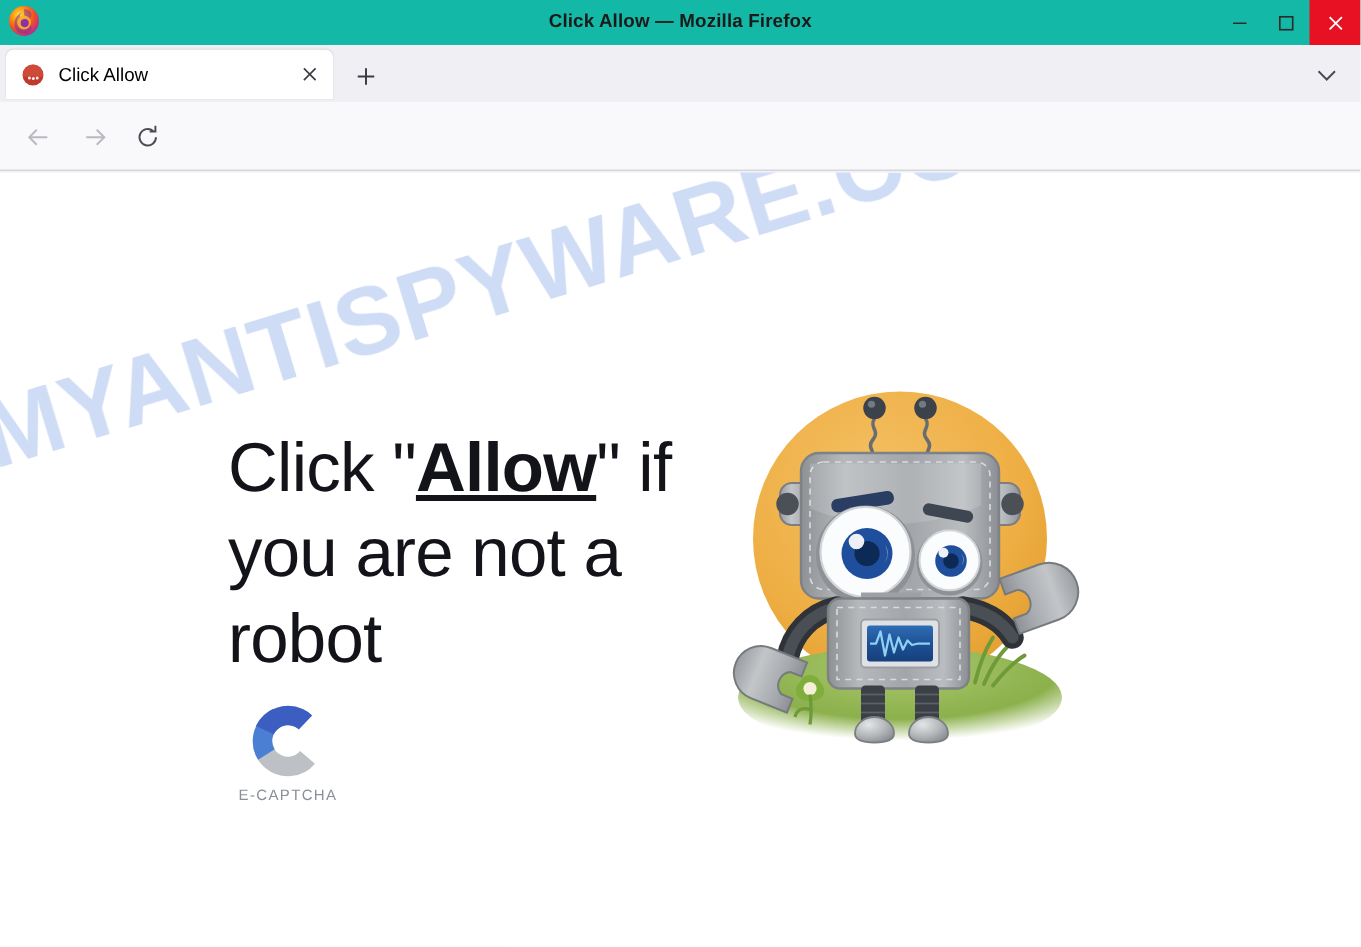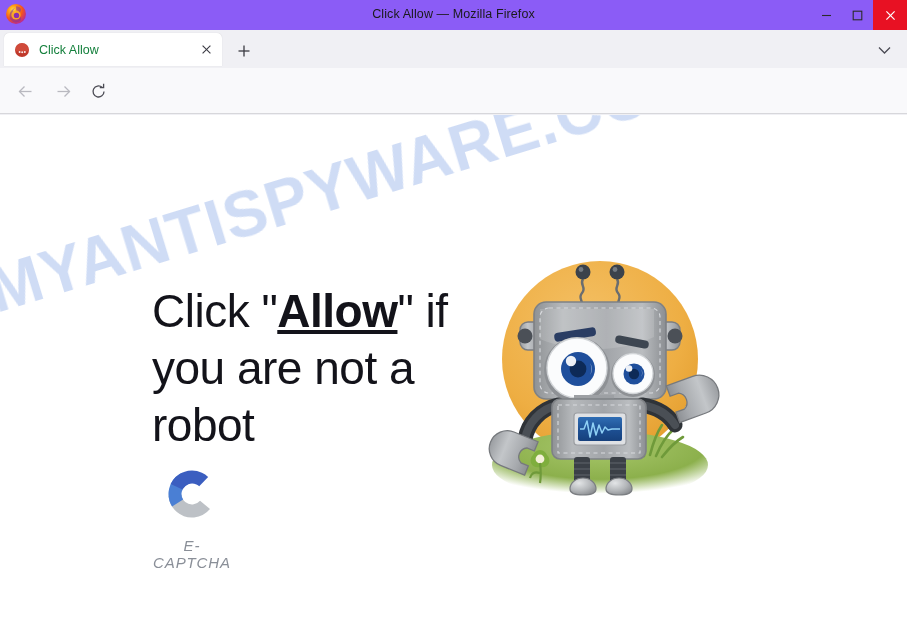--- a/index.html
+++ b/index.html
@@ -8,22 +8,22 @@
     overflow: hidden;
     font-family: "Liberation Sans", sans-serif;
     background: #ffffff;
   }
 
   #app { position: relative; width: 907px; height: 631px; background: #f0f0f4; }
 
   
   .titlebar {
     position: absolute; top: 0; left: 0; width: 907px; height: 30px;
-    background: #8b5cf6;
-    display: flex; align-items: center;
+    background: #14b8a6;
+    display: flex; align-items: center; font-weight: bold;
   }
   .ff-logo {
     position: absolute; left: 5px; top: 3px; width: 22px; height: 22px;
   }
   .title-text {
     position: absolute; left: 0; width: 907px; top: 7px;
     text-align: center;
     font-size: 12.5px; color: #1a1a1a;
     letter-spacing: .1px;
   }
@@ -43,21 +43,21 @@
     background: #f0f0f4;
   }
   .tab {
     position: absolute; left: 4px; top: 3px; width: 218px; height: 33px;
     background: #ffffff; border-radius: 5px 5px 0 0;
     display: flex; align-items: center;
     box-shadow: 0 0 1px rgba(0,0,0,.18);
   }
   .tab-favicon { width: 16px; height: 16px; margin-left: 10px; flex: 0 0 auto; }
   .tab-title {
-    margin-left: 9px; font-size: 12.5px; color: #15803d;
+    margin-left: 9px; font-size: 12.5px; color: #000000;
     white-space: nowrap; overflow: hidden; text-overflow: ellipsis;
     flex: 1 1 auto;
   }
   .tab-close {
     width: 20px; height: 20px; margin-right: 6px; flex: 0 0 auto;
     display: flex; align-items: center; justify-content: center;
     color: #3a3a42;
   }
   .new-tab {
     position: absolute; left: 232px; top: 9px; width: 24px; height: 24px;
@@ -131,22 +131,22 @@
     color: #13131a; letter-spacing: -.5px;
   }
   .headline b { font-weight: 700; text-decoration: underline; }
 
   .captcha {
     position: absolute; left: 152px; top: 355px;
     width: 80px; text-align: center;
   }
   .captcha-mark { width: 48px; height: 48px; margin: 0 auto; display: block; }
   .captcha-label {
-    margin-top: 19px; font-size: 15px; letter-spacing: .9px;
-    color: #8a8f98; font-weight: 400; font-style: italic;
+    margin-top: 7px; font-size: 10px; letter-spacing: .9px;
+    color: #8a8f98; font-weight: 400;
   }
 
   .robot-wrap {
     position: absolute; left: 478px; top: 112px; width: 250px; height: 290px;
   }
   .robot-wrap svg { display: block; }
 </style>
 </head>
 <body>
 

